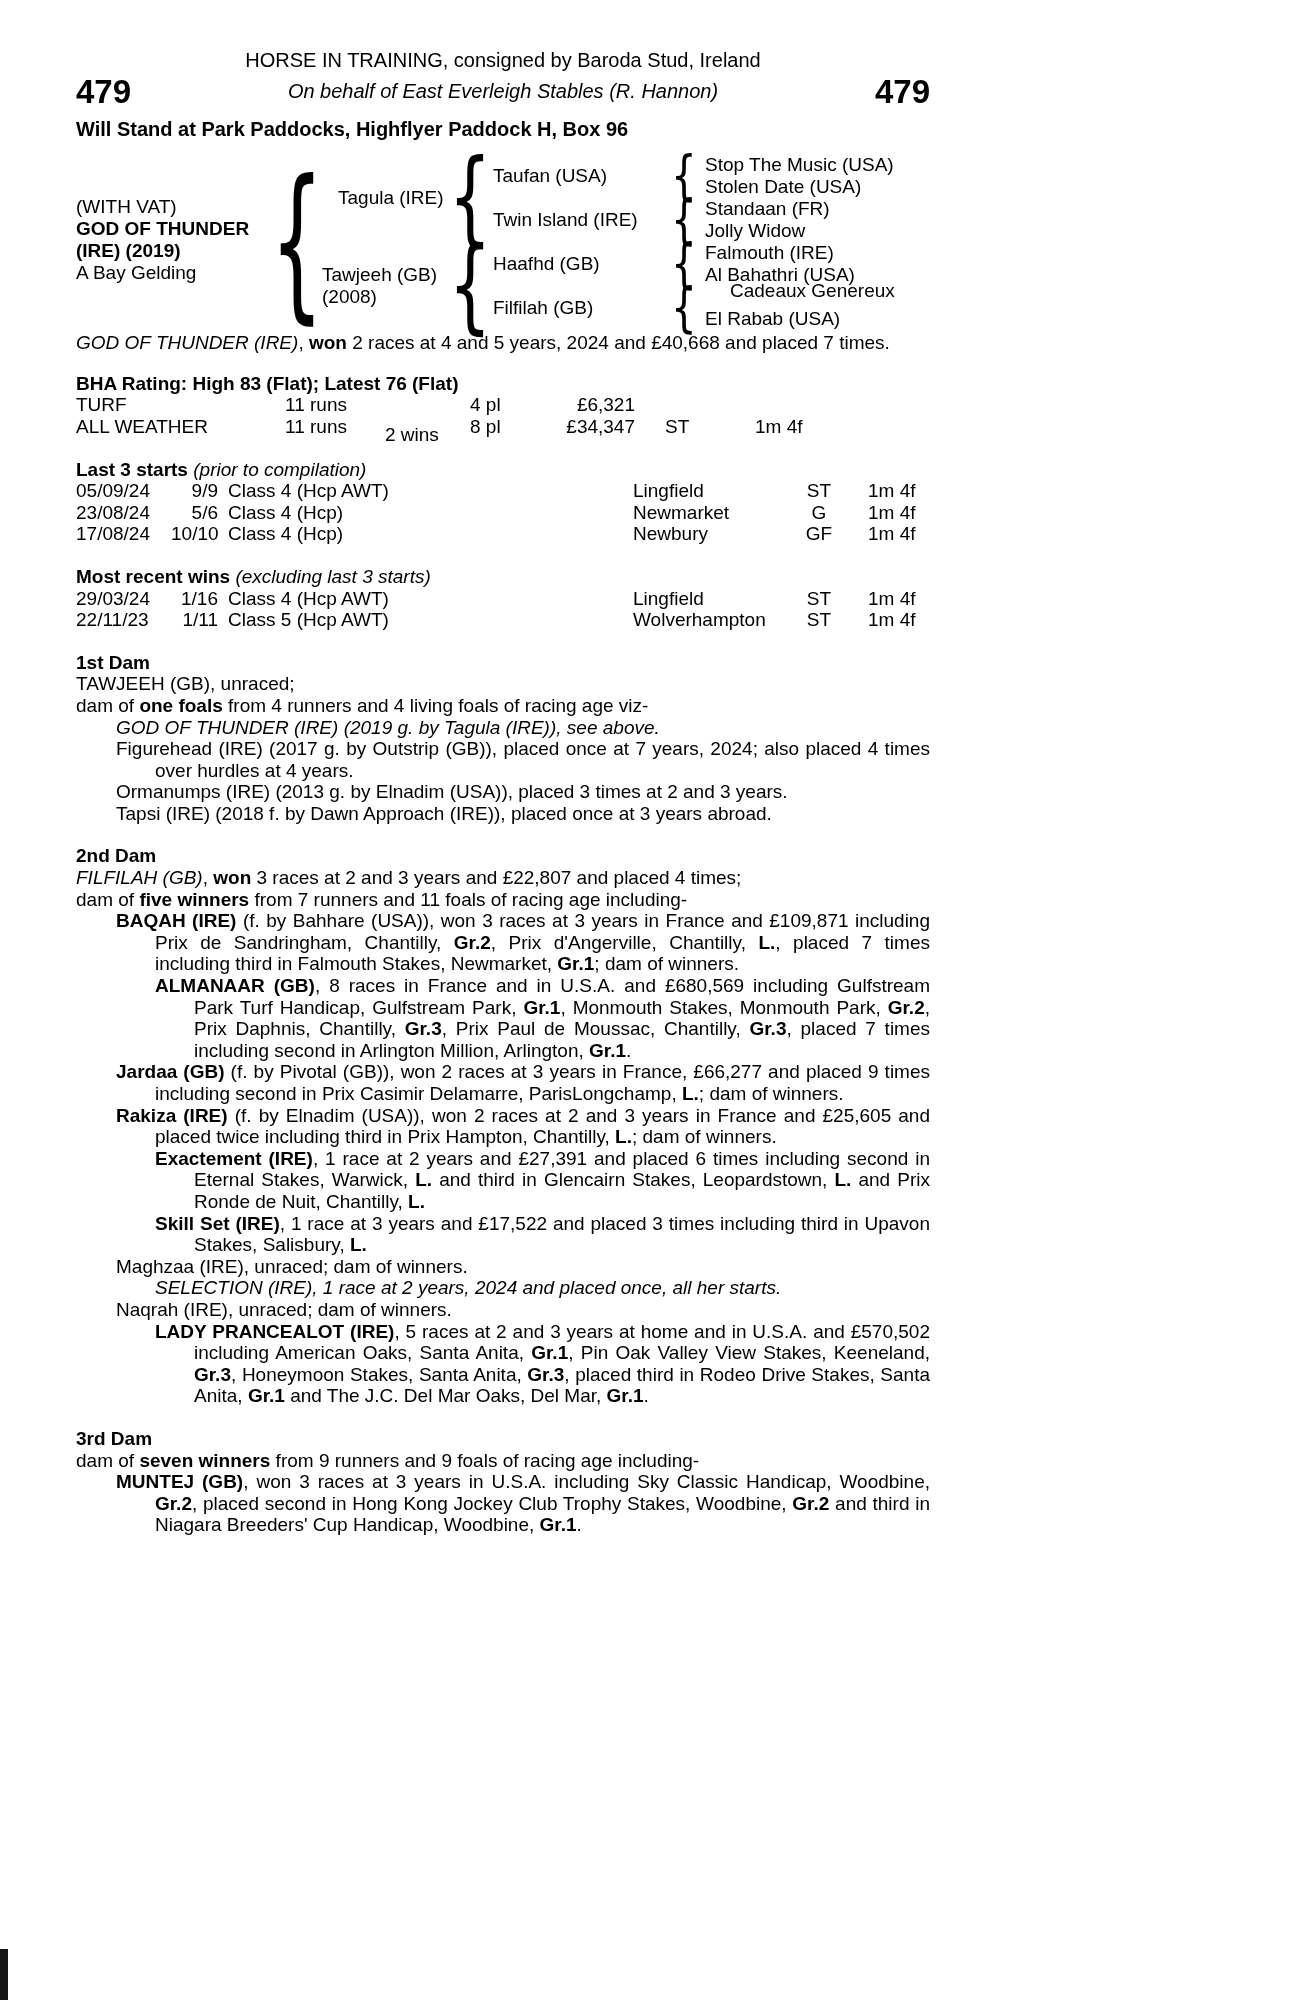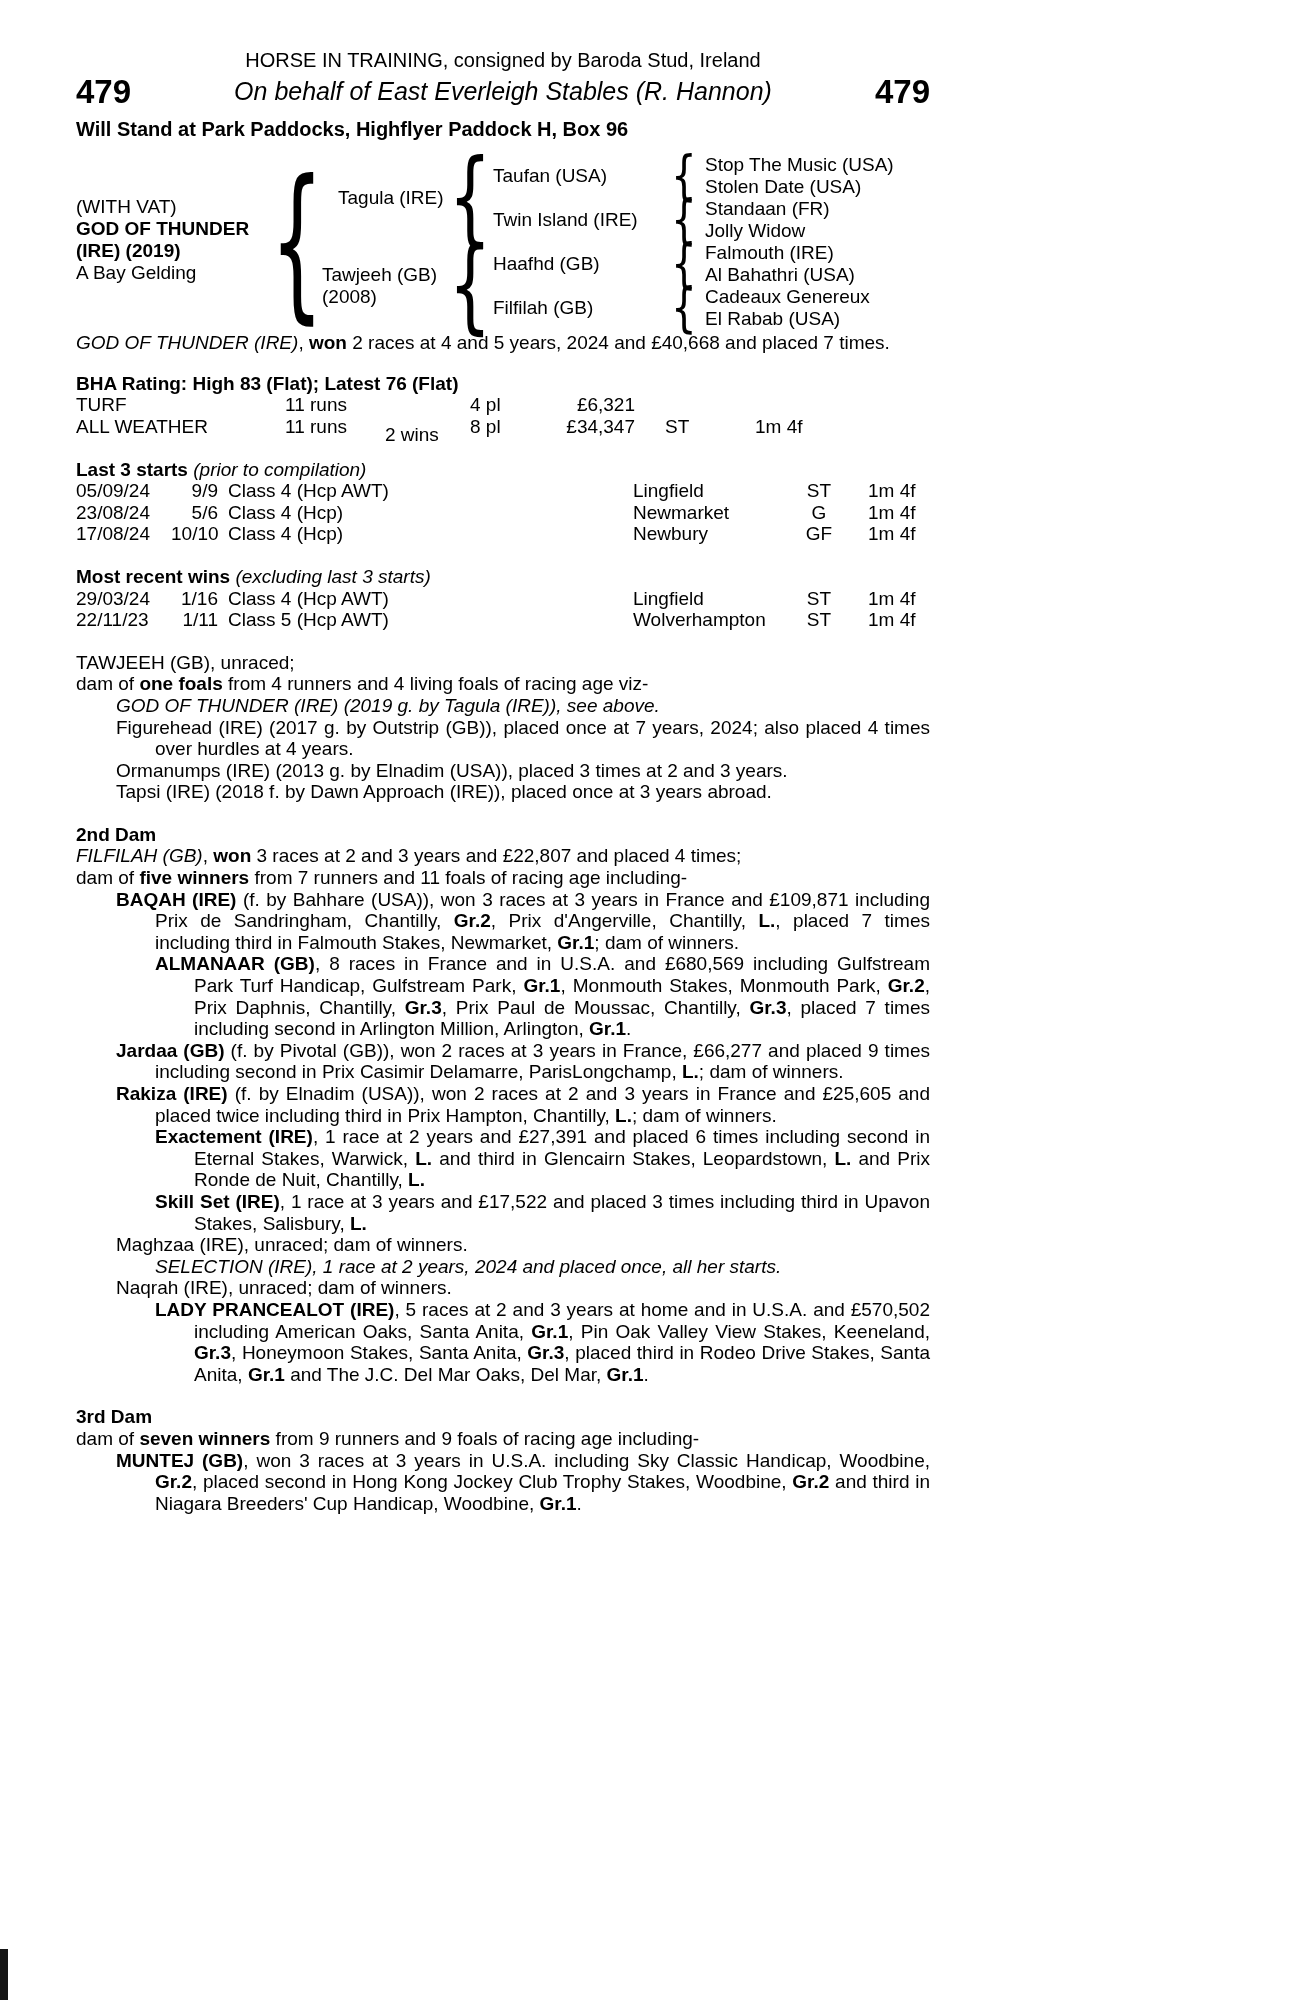--- a/index.html
+++ b/index.html
@@ -14,34 +14,34 @@
   }
   .content { position: absolute; left: 76px; top: 50px; width: 854px; line-height: 21.6px; }
   .b { font-weight: bold; }
   .i { font-style: italic; }
 
   
   .consignor { text-align: center; font-size: 20px; }
   .lot-row { display: flex; align-items: center; margin-top: 2px; }
   .lot-num { font-size: 33px; font-weight: bold; width: 120px; line-height: 36px; }
   .lot-num.right { text-align: right; }
-  .behalf { flex: 1; text-align: center; font-style: italic; font-size: 25px; }
+  .behalf { flex: 1; text-align: center; font-style: italic; font-size: 20px; }
   .stand { font-weight: bold; font-size: 20px; margin-top: 9px; }
 
   
   .pedigree { position: relative; height: 178px; margin-top: 14px; }
   .ped-subject { position: absolute; left: 0; top: 42px; line-height: 22px; }
   .ped-cell { position: absolute; white-space: nowrap; }
   .sire { left: 262px; top: 0; height: 88px; display: flex; align-items: center; }
   .damcell { left: 246px; top: 88px; height: 88px; display: flex; flex-direction: column; justify-content: center; line-height: 22px; }
   .g2 { left: 417px; height: 44px; display: flex; align-items: center; }
   .g2-0 { top: 0; } .g2-1 { top: 44px; } .g2-2 { top: 88px; } .g2-3 { top: 132px; }
   .g3 { left: 629px; height: 22px; line-height: 22px; }
   .g3-0 { top: 0; } .g3-1 { top: 22px; } .g3-2 { top: 44px; } .g3-3 { top: 66px; }
-  .g3-4 { top: 88px; } .g3-5 { top: 110px; } .g3-6 { top: 132px; } .g3-7 { top: 154px; }
+  .g3-4 { top: 88px; } .g3-5 { top: 110px; } .g3-6 { top: 126px; margin-left: 25px; } .g3-7 { top: 154px; }
   .brace { position: absolute; display: flex; align-items: center; justify-content: center;
            font-family: "DejaVu Sans", sans-serif; font-weight: normal; pointer-events: none; }
   .brace-sm { left: 596px; width: 24px; height: 44px; font-size: 54px; transform: scaleX(.75); }
   .bs-0 { top: 0; } .bs-1 { top: 44px; } .bs-2 { top: 88px; } .bs-3 { top: 132px; }
   .brace-md { left: 380px; width: 28px; height: 88px; font-size: 104px; transform: scaleX(.65); }
   .bm-0 { top: 0; } .bm-1 { top: 88px; }
   .brace-lg { left: 204px; width: 34px; top: 24px; height: 130px; font-size: 168px; transform: scaleX(.5); }
 
   
   .summary { margin-top: 28px; }
@@ -200,20 +200,21 @@
       <span class="f-date">22/11/23</span>
       <span class="f-pos">1/11</span>
       <span class="f-class">Class 5 (Hcp AWT)</span>
       <span class="f-course">Wolverhampton</span>
       <span class="f-going">ST</span>
       <span class="f-dist">1m 4f</span>
     </div>
   </div>
 
   <section class="dam-section">
+    <h3 class="section-heading">1st Dam</h3>
     <p class="para ind0"><span>TAWJEEH (GB), unraced;</span></p>
     <p class="para ind0"><span>dam of </span><span class="b">one foals</span><span> from 4 runners and 4 living foals of racing age viz-</span></p>
     <p class="para ind1"><span class="i">GOD OF THUNDER (IRE) (2019 g. by Tagula (IRE)), see above.</span></p>
     <p class="para ind1"><span>Figurehead (IRE) (2017 g. by Outstrip (GB)), placed once at 7 years, 2024; also placed 4 times over hurdles at 4 years.</span></p>
     <p class="para ind1"><span>Ormanumps (IRE) (2013 g. by Elnadim (USA)), placed 3 times at 2 and 3 years.</span></p>
     <p class="para ind1"><span>Tapsi (IRE) (2018 f. by Dawn Approach (IRE)), placed once at 3 years abroad.</span></p>
   </section>
 
   <section class="dam-section">
     <h3 class="section-heading">2nd Dam</h3>

